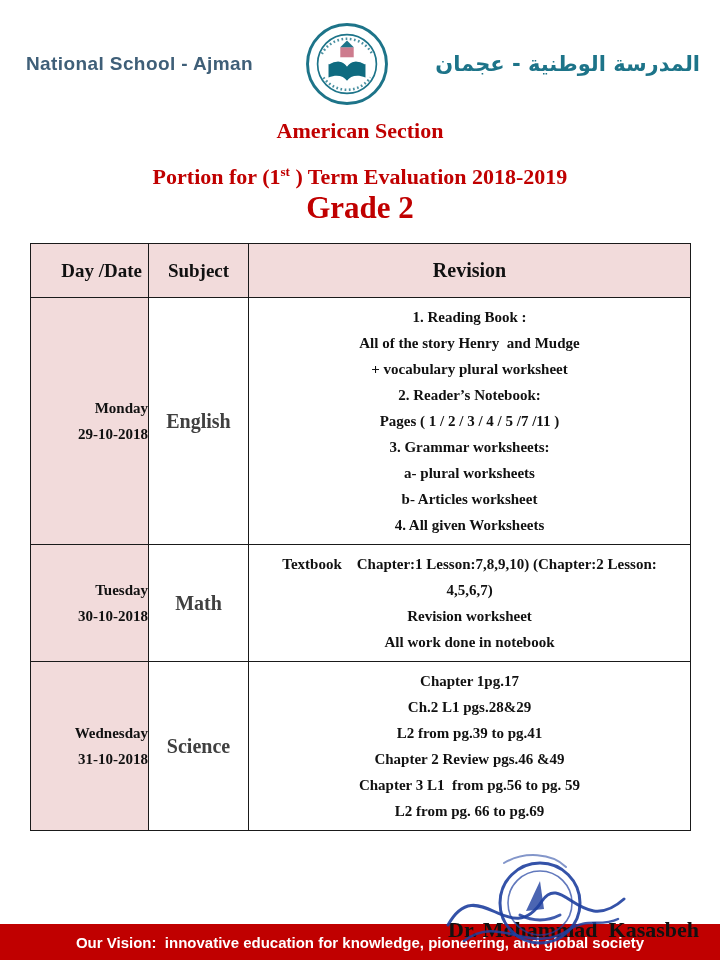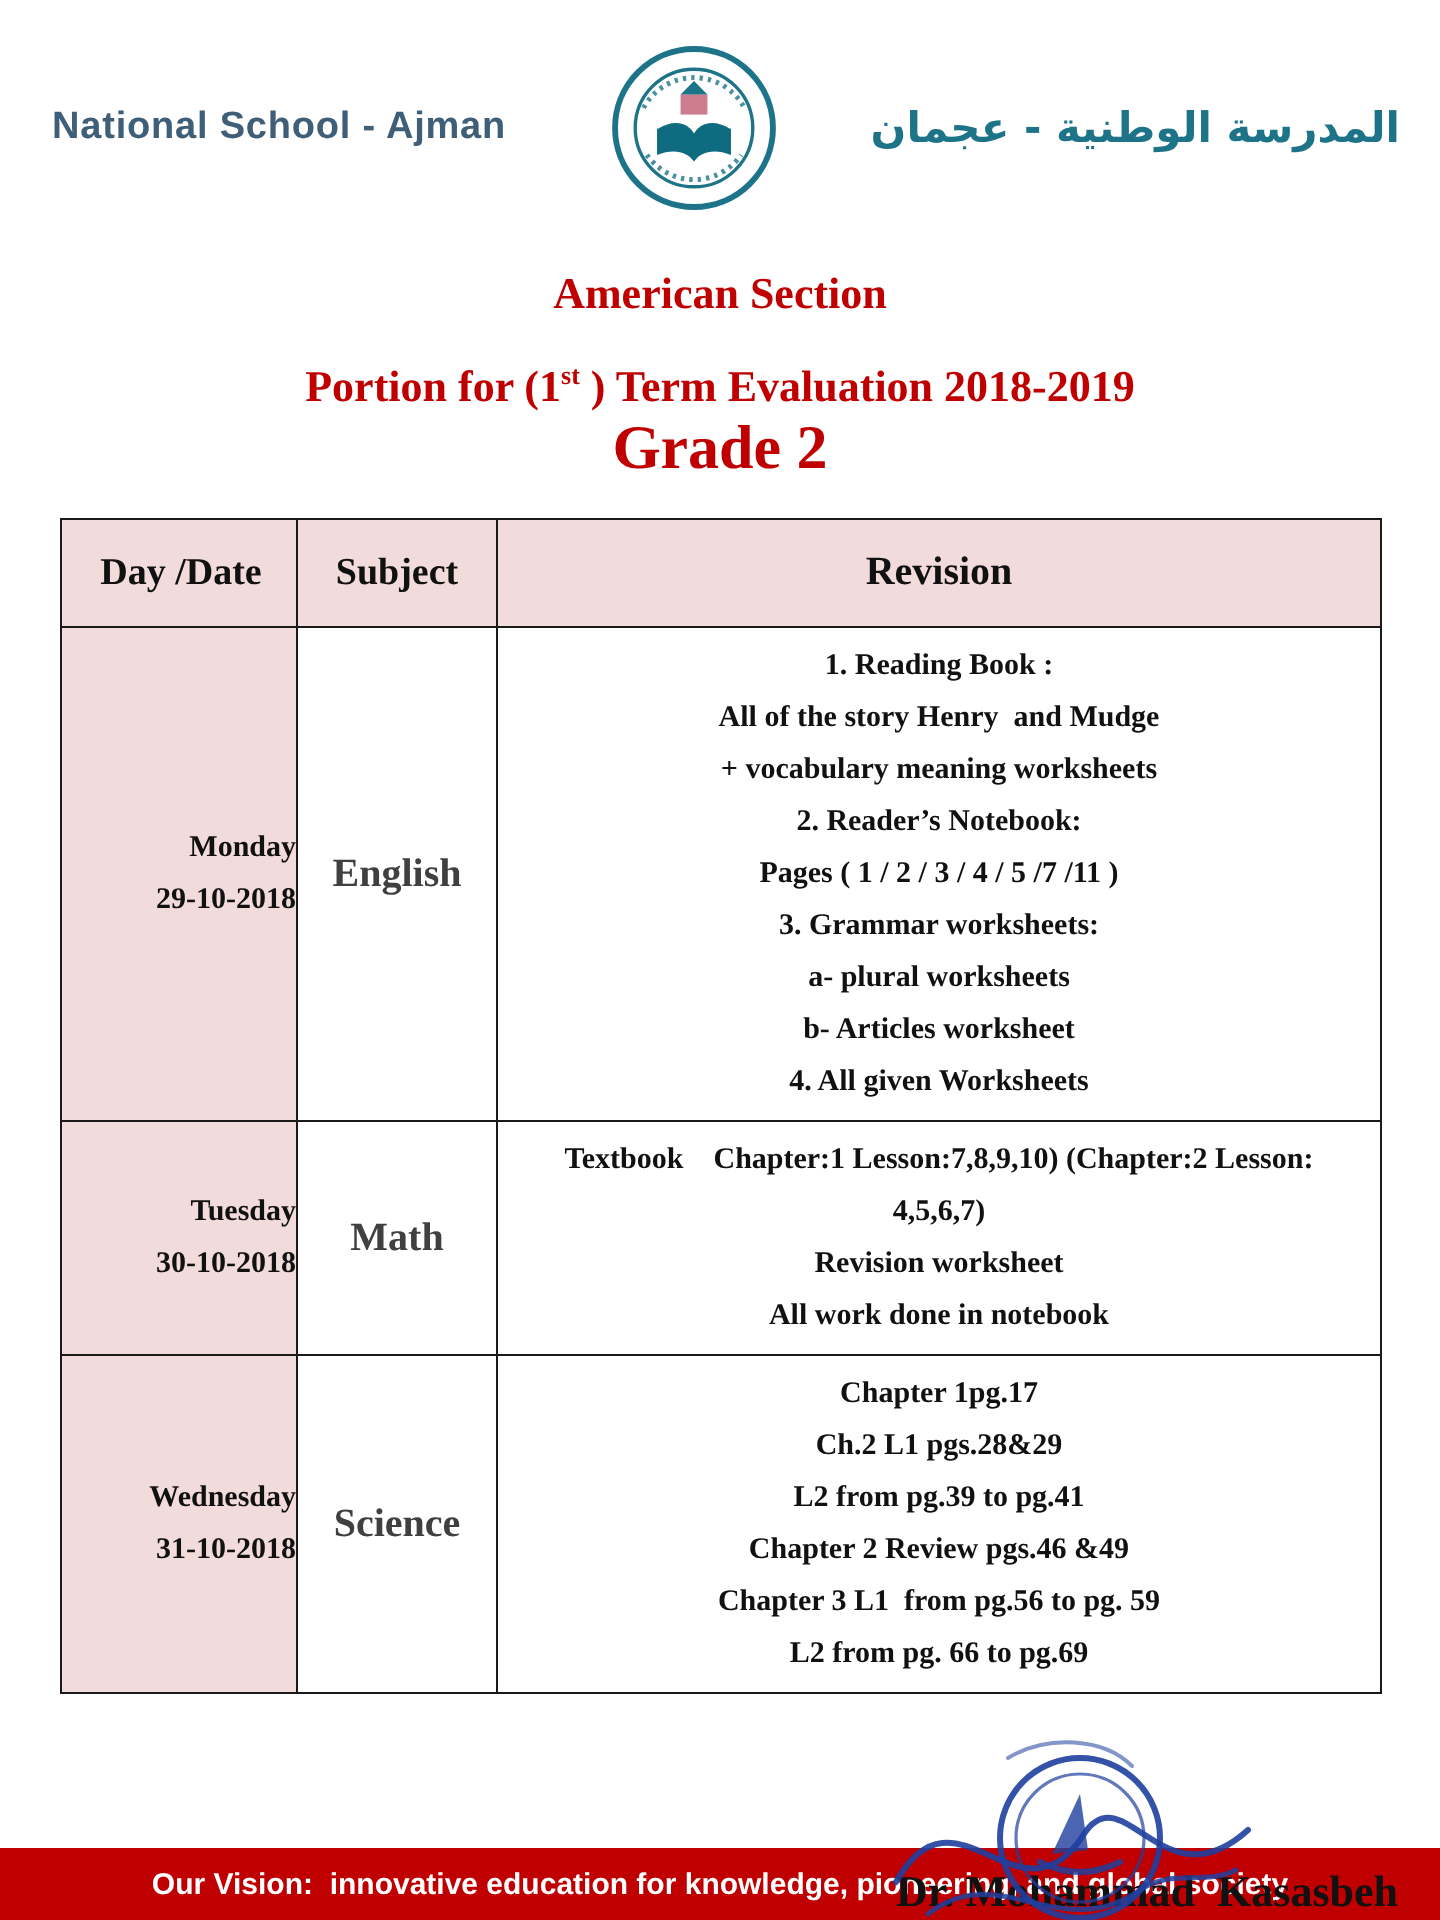--- a/index.html
+++ b/index.html
@@ -23,34 +23,34 @@
   }
   .logo { width:84px; height:84px; flex:0 0 auto; margin-left:6px; }
   .school-ar {
     font-weight:bold; font-size:21px; color:#1d7489;
     direction:rtl; letter-spacing:2px; white-space:nowrap;
     font-family:"DejaVu Sans", sans-serif;
   }
 
   
   .titles { text-align:center; color:#c00000; font-weight:bold; }
-  .section-title { font-size:22px; margin-top:24px; }
+  .section-title { font-size:22px; margin-top:8px; }
   .portion-title { font-size:22px; margin-top:20px; }
   .portion-title sup { font-size:13px; }
   .grade-title { font-size:31px; }
 
   
   .table-wrap { margin:17px 30px 0 30px; }
   table { width:660px; border-collapse:collapse; table-layout:fixed; }
   th, td { border:1.6px solid #1a1a1a; }
   thead th {
     background:#f2dbdb; font-size:19px; font-weight:bold; color:#111;
     padding:15px 6px; text-align:center;
   }
-  th.col-daydate { width:118px; text-align:center; padding-left:8px; }
+  th.col-daydate { width:118px; text-align:right; padding-left:8px; }
   th.col-subject { width:100px; }
   th.col-portion { width:442px; font-size:20px; }
   td.daydate {
     background:#f2dbdb; text-align:right; font-weight:bold;
     font-size:15px; color:#111; vertical-align:middle;
   }
   td.daydate .day-line { line-height:26px; }
   td.subject {
     text-align:center; font-weight:bold; font-size:20px; color:#404040;
     vertical-align:middle; background:#ffffff;
@@ -122,21 +122,21 @@
       <tbody>
         <tr>
           <td class="daydate">
             <div class="day-line">Monday</div>
             <div class="day-line">29-10-2018</div>
           </td>
           <td class="subject">English</td>
           <td class="portion">
             <div class="portion-line">1. Reading Book :</div>
             <div class="portion-line">All of the story Henry &nbsp;and Mudge</div>
-            <div class="portion-line">+ vocabulary meaning worksheets</div>
+            <div class="portion-line">+ vocabulary plural worksheet</div>
             <div class="portion-line">2. Reader’s Notebook:</div>
             <div class="portion-line">Pages ( 1 / 2 / 3 / 4 / 5 /7 /11 )</div>
             <div class="portion-line">3. Grammar worksheets:</div>
             <div class="portion-line">a- plural worksheets</div>
             <div class="portion-line">b- Articles worksheet</div>
             <div class="portion-line">4. All given Worksheets</div>
           </td>
         </tr>
         <tr>
           <td class="daydate">

